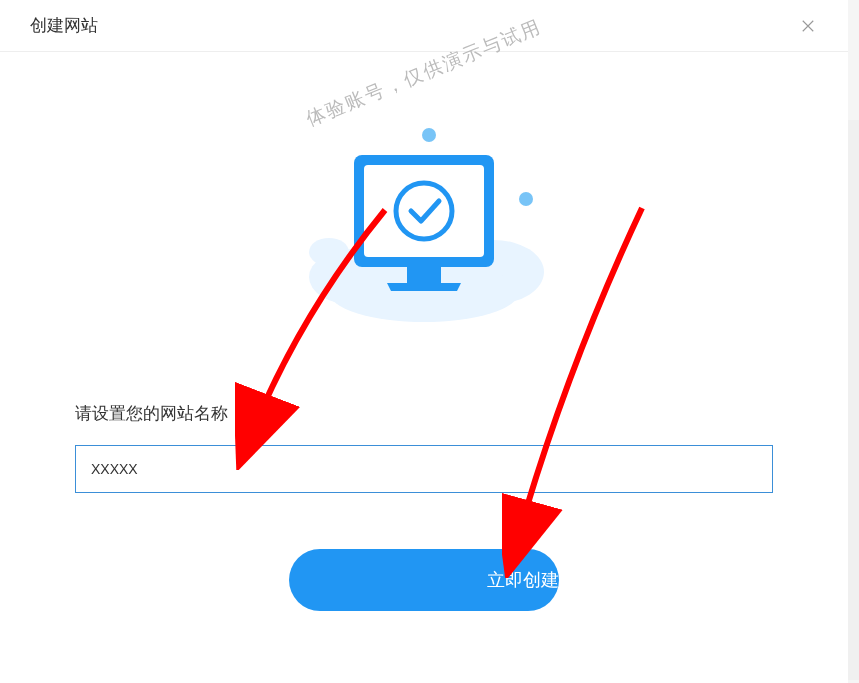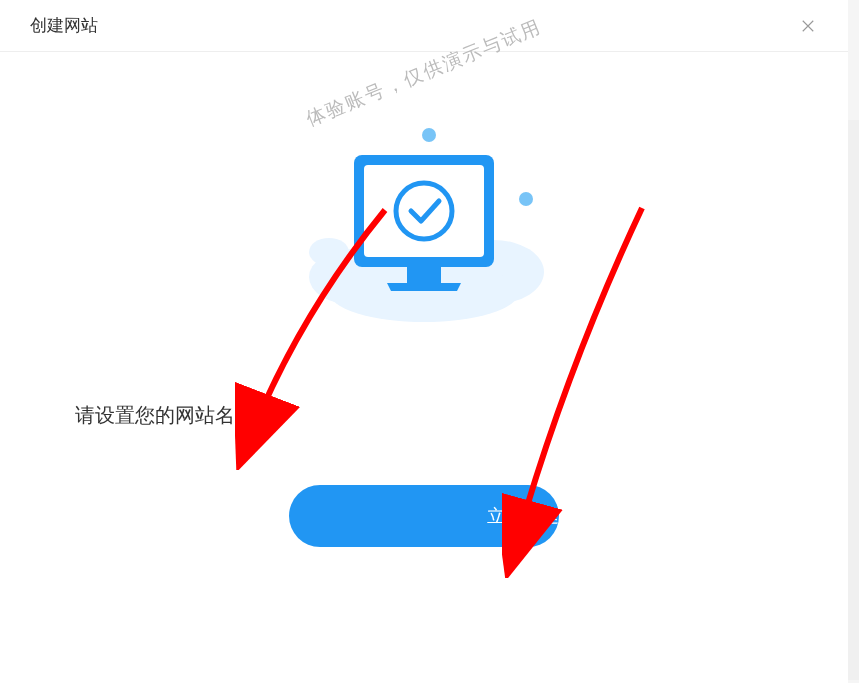--- a/index.html
+++ b/index.html
@@ -67,21 +67,21 @@
     .illustration {
       width: 260px;
       height: 210px;
       position: relative;
     }
     .form-section {
       padding: 0 75px;
       margin-top: 65px;
     }
     .form-label {
-      font-size: 20px;
+      font-size: 17px;
       color: #333;
       margin-bottom: 20px;
     }
     .text-input {
       width: 100%;
       height: 48px;
       border: 1px solid #3b8fd8;
       padding: 0 15px;
       font-size: 14px;
       color: #333;
@@ -162,20 +162,21 @@
 
         <circle cx="130" cy="84" r="28" fill="none" stroke="#2196f3" stroke-width="5"></circle>
 
         <path d="M 117 84 L 127 94 L 145 74" fill="none" stroke="#2196f3" stroke-width="5" stroke-linecap="round" stroke-linejoin="round"></path>
       </svg>
     </div>
   </div>
 
   <div class="form-section">
     <div class="form-label">请设置您的网站名称：</div>
+    <input type="text" class="text-input" value="XXXXX" style="">
   </div>
 
   <div class="button-container">
     <button class="create-button">
       <span>立即创建</span>
     </button>
   </div>
 
   <svg class="arrow arrow1" width="180" height="270">
     <defs>

